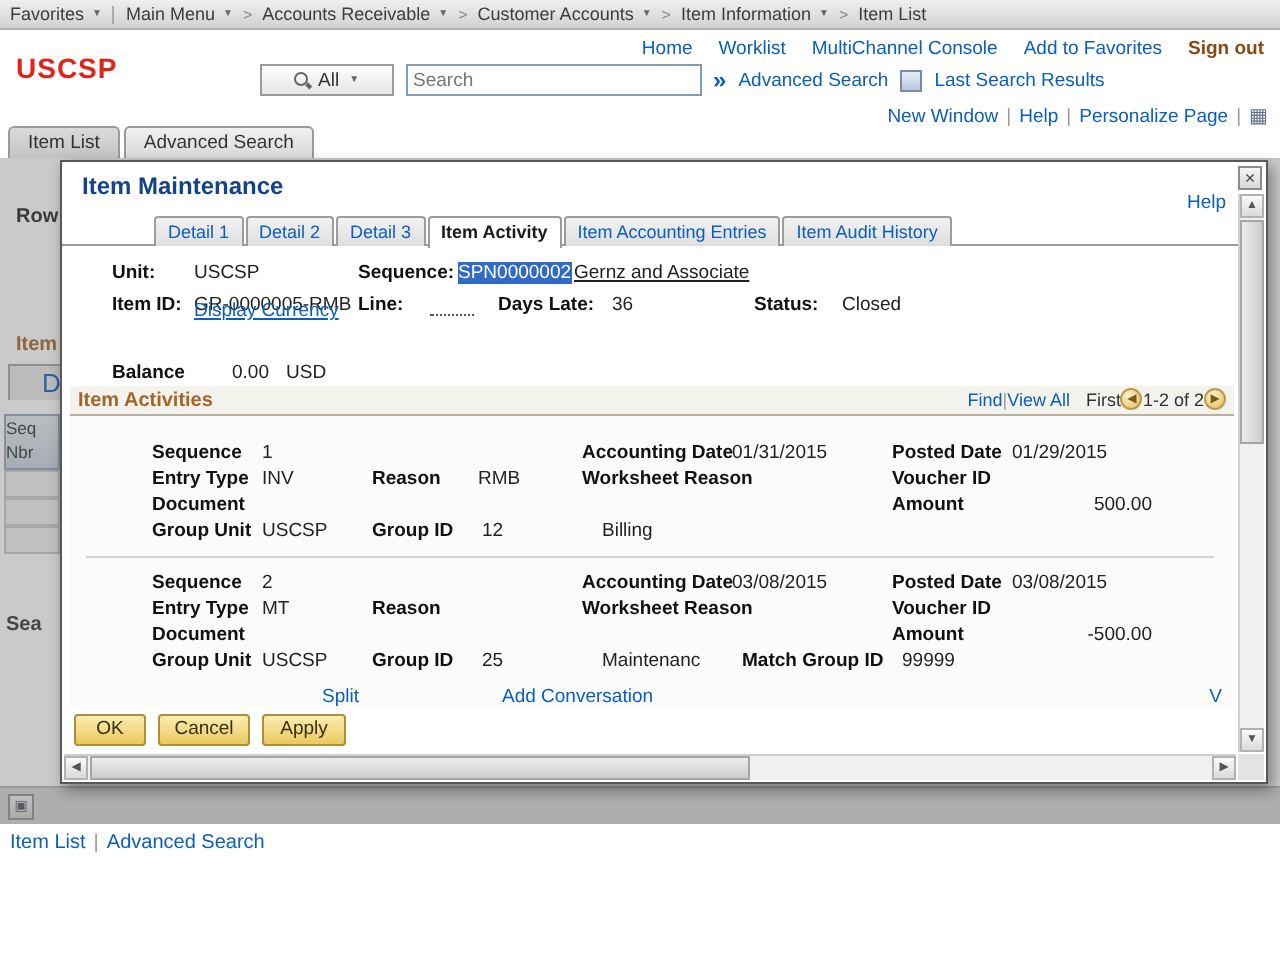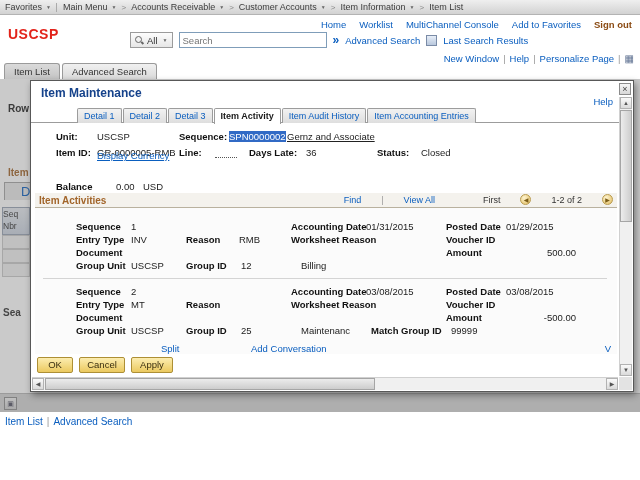--- a/index.html
+++ b/index.html
@@ -12,21 +12,21 @@
   .crumb{display:flex;align-items:center;gap:2px;margin-right:5px;cursor:pointer;}
   .caret{font-size:5px;color:#666;margin-left:2px;}
   .crumb-sep{color:#888;font-size:8px;margin-right:5px;}
   .crumb-div{width:1px;height:9px;background:#aaa;margin-right:6px;}
 
   
   .logo{position:absolute;left:8px;top:26px;color:#e2231a;font-weight:bold;font-size:14px;letter-spacing:.5px;}
   .hdr-links{position:absolute;right:8px;top:19px;display:flex;gap:13px;font-size:9.5px;align-items:center;}
   .signout{color:#8a4a12;font-weight:bold;cursor:pointer;}
   .search-cluster{position:absolute;left:130px;top:32px;display:flex;align-items:center;gap:6px;font-size:9.5px;}
-  .scope{display:flex;align-items:center;gap:3px;border:1px solid #9b9b9b;background:linear-gradient(#fdfdfd,#e6e6e6);height:16px;padding:0 4px;color:#333;cursor:pointer;box-sizing:border-box;}
+  .scope{display:flex;align-items:center;gap:3px;border:1px solid #9b9b9b;background:linear-gradient(#fdfdfd,#e6e6e6);height:16px;padding:0 16px;color:#333;cursor:pointer;box-sizing:border-box;}
   .mag{position:relative;width:9px;height:9px;display:inline-block;}
   .mag::before{content:"";position:absolute;left:0;top:0;width:5px;height:5px;border:1.4px solid #666;border-radius:50%;}
   .mag::after{content:"";position:absolute;left:6px;top:6px;width:3px;height:1.5px;background:#666;transform:rotate(45deg);}
   .scope .caret{font-size:5px;}
   .search-input{width:148px;height:16px;border:1px solid #7f9db9;font-size:9.5px;padding:0 3px;color:#555;box-sizing:border-box;font-family:"Liberation Sans",sans-serif;}
   .go-btn{color:#0a5ebf;font-size:12px;font-weight:bold;cursor:pointer;line-height:12px;}
   .lsr-icon{width:9px;height:9px;border:1px solid #7a8ba6;background:linear-gradient(#e7eef8,#b9c8dd);display:inline-block;}
 
   
   .pagebar{position:absolute;top:53px;right:6px;display:flex;align-items:center;gap:4px;font-size:9.5px;}
@@ -64,21 +64,21 @@
   .mtab.active{background:#fff;color:#1a1a1a;font-weight:bold;padding-bottom:3px;margin-bottom:-1px;}
   .tab-rule{position:absolute;left:0;right:14px;top:41px;border-bottom:1px solid #9c9c9c;}
   .fl{position:absolute;white-space:nowrap;font-weight:bold;color:#111;}
   .fv{position:absolute;white-space:nowrap;color:#222;}
   .sel{background:#316ac5;color:#fff;cursor:text;}
   .name-link{color:#222;text-decoration:underline;cursor:pointer;}
   .u{text-decoration:underline;}
   .dotted{position:absolute;width:22px;height:10px;border-bottom:1px dotted #555;cursor:text;}
   .sec-bar{position:absolute;left:4px;right:16px;top:112px;height:15px;background:#f4f2ed;border-bottom:1px solid #b9b19e;box-sizing:border-box;}
   .sec-title{position:absolute;left:4px;top:2px;font-size:10px;font-weight:bold;color:#a2652a;}
-  .sec-right{position:absolute;right:4px;top:1px;display:flex;align-items:center;gap:20px;font-size:9px;color:#333;margin-left:48px;}
+  .sec-right{position:absolute;right:4px;top:1px;display:flex;align-items:center;gap:0;font-size:9px;color:#333;margin-left:48px;}
   .pg-circle{width:11px;height:11px;border-radius:50%;border:1px solid #b99b4e;background:radial-gradient(circle at 35% 30%,#fdf3cf,#e2bc5d);font-size:6px;line-height:10px;text-align:center;color:#7a5c17;cursor:pointer;box-sizing:border-box;}
   .act-area{position:absolute;left:4px;right:16px;top:127px;height:146px;background:#fbfbfb;}
   .act-block{position:absolute;left:0;width:588px;height:54px;}
   .al{position:absolute;font-weight:bold;color:#111;white-space:nowrap;}
   .av{position:absolute;color:#222;white-space:nowrap;}
   .amt{position:absolute;left:455px;width:90px;text-align:right;color:#222;}
   .act-hr{position:absolute;left:12px;right:26px;top:197px;border-top:1px solid #d4d4d4;}
   .links-row{position:absolute;left:0;right:16px;top:262px;height:12px;}
   .btn{position:absolute;top:276px;height:16px;font-size:9.5px;color:#3a2f10;background:linear-gradient(#fcedb0,#ebc95f);border:1px solid #ad8f35;border-radius:2px;text-align:center;line-height:14px;cursor:pointer;box-sizing:border-box;}
 
@@ -188,22 +188,22 @@
   <div class="modal">
     <div class="m-title">Item Maintenance</div>
     <div class="m-close">×</div>
     <span class="m-help lnk">Help</span>
 
     <div class="m-tabs">
       <span class="mtab">Detail 1</span>
       <span class="mtab">Detail 2</span>
       <span class="mtab">Detail 3</span>
       <span class="mtab active">Item Activity</span>
+      <span class="mtab">Item Accounting Entries</span>
       <span class="mtab">Item Audit History</span>
-      <span class="mtab">Item Accounting Entries</span>
     </div>
     <div class="tab-rule"></div>
 
     <span class="fl" style="left:25px;top:50px">Unit:</span>
     <span class="fv" style="left:66px;top:50px">USCSP</span>
     <span class="fl" style="left:148px;top:50px">Sequence:</span>
     <span class="fv sel" style="left:198px;top:50px">SPN0000002</span>
     <span class="fv name-link" style="left:256px;top:50px">Gernz and Associate</span>
 
     <span class="fl" style="left:25px;top:66px">Item ID:</span>

